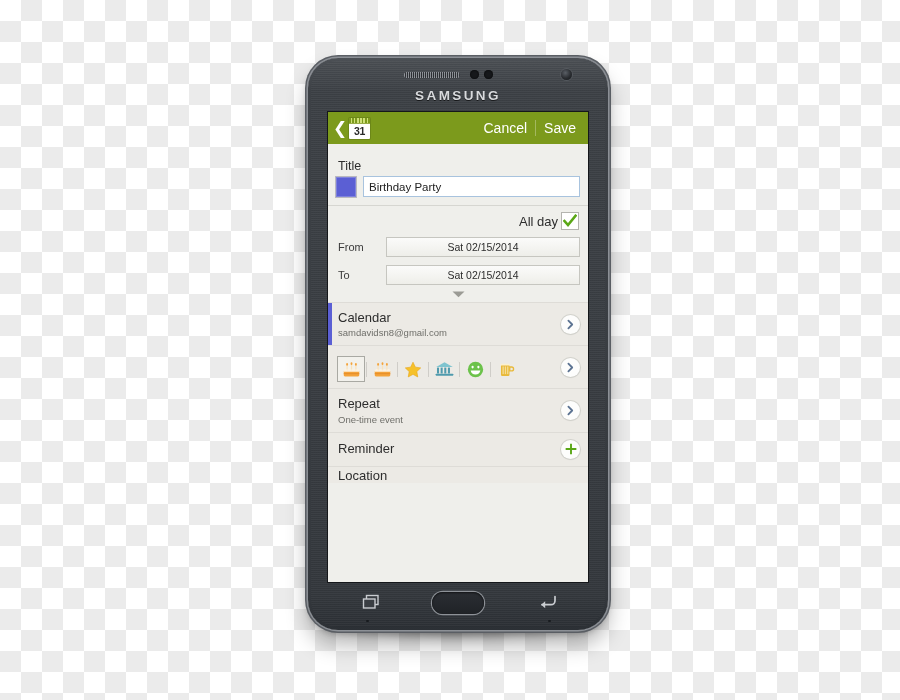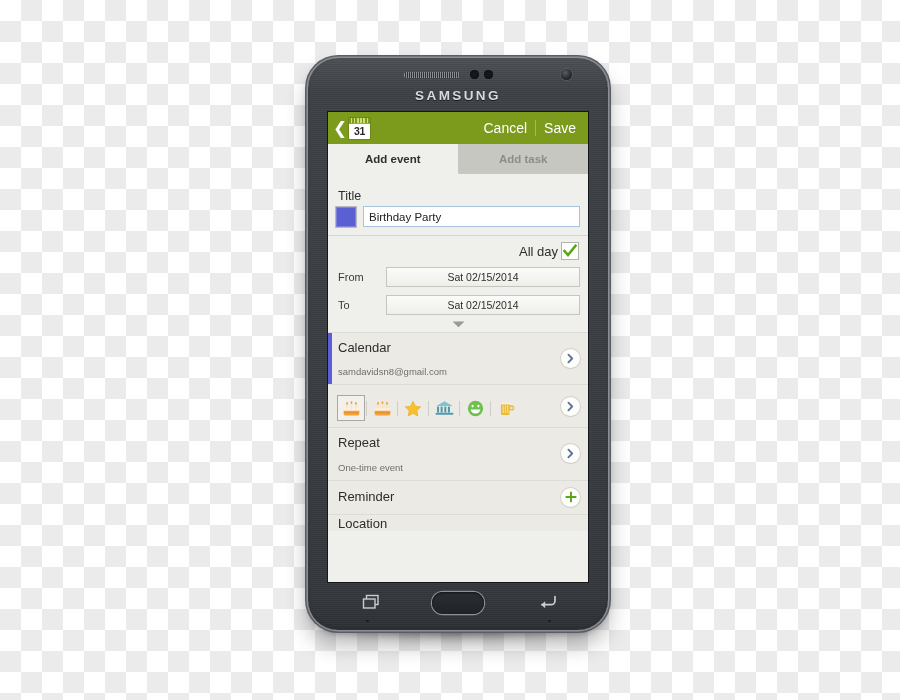--- a/index.html
+++ b/index.html
@@ -204,21 +204,21 @@
     border-top:1px solid #dedcd7;
     background:#eceae5;
     min-height:34px;
     box-sizing:border-box;
   }
   .row .accent{
     position:absolute; left:0; top:0; bottom:0; width:4px; background:#5b5fd4;
   }
   .row-main{ flex:1; min-width:0; }
   .row-title{ font-size:13px; color:#2d2d2d; line-height:1.25; }
-  .row-sub{ font-size:9.5px; color:#6f6f6a; margin-top:10px; }
+  .row-sub{ font-size:9.5px; color:#6f6f6a; margin-top:1px; }
   .circle-btn{
     width:19px; height:19px; border-radius:50%;
     background:#fdfdfc;
     box-shadow:0 0 0 1px #d2d2cc, 0 1px 1px rgba(0,0,0,.10);
     display:flex; align-items:center; justify-content:center;
     flex:none;
   }
   .circle-btn svg{ display:block; }
 
   
@@ -302,24 +302,20 @@
       <div class="cal-icon">
         <div class="rings"></div>
         <div class="daynum">31</div>
       </div>
       <div class="ab-spacer"></div>
       <div class="ab-btn">Cancel</div>
       <div class="ab-sep"></div>
       <div class="ab-btn">Save</div>
     </div>
 
-    <div class="tabs">
-      <div class="tab active">Add event</div>
-      <div class="tab inactive">Add task</div>
-    </div>
 
     <div class="form-block">
       <div class="field-label">Title</div>
       <div class="title-row">
         <div class="color-swatch"></div>
         <div class="title-input" placeholder="Title">Birthday Party</div>
       </div>
     </div>
     <div class="divider"></div>
 

